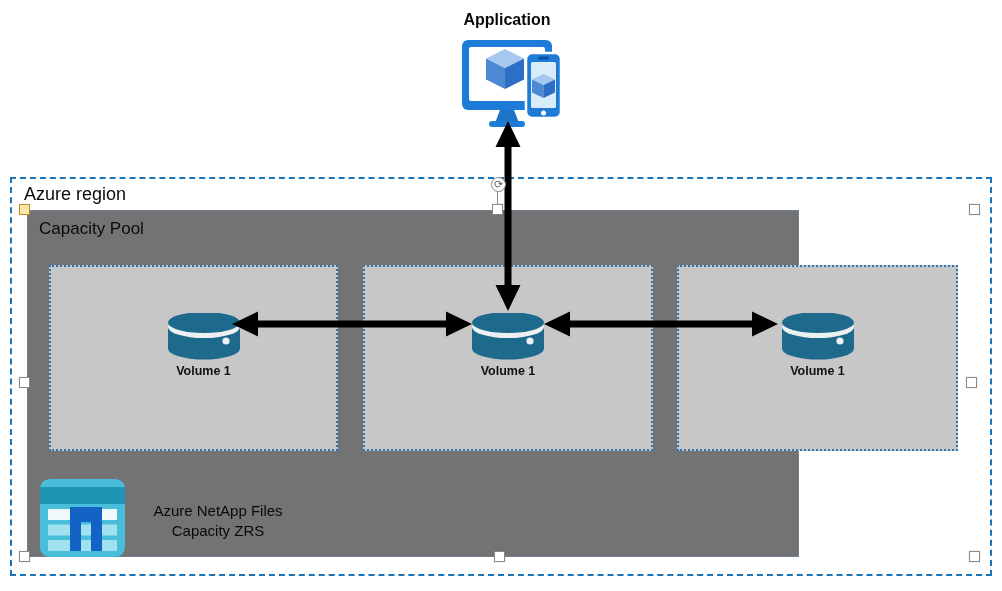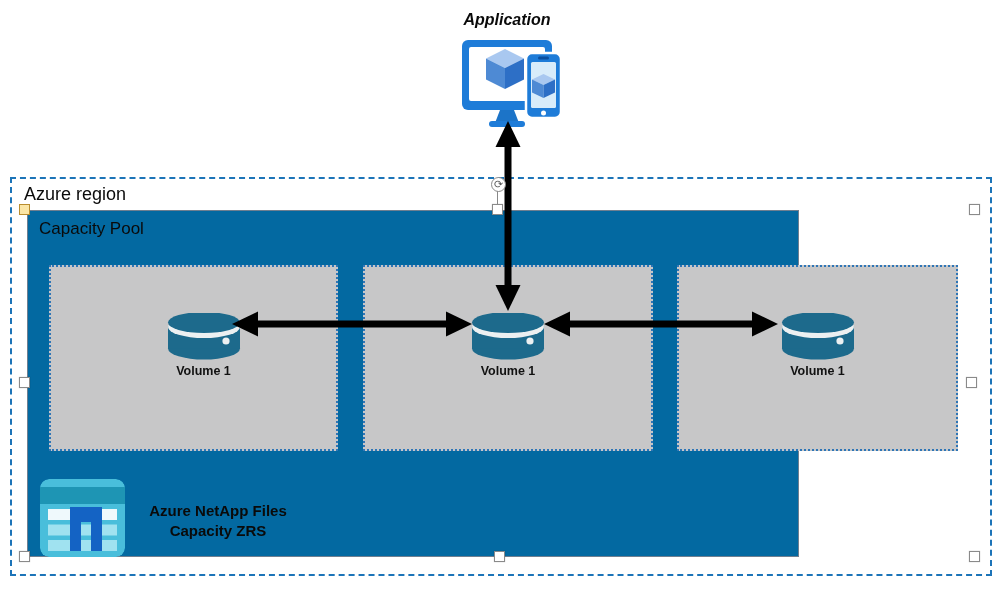--- a/index.html
+++ b/index.html
@@ -1,29 +1,29 @@
 <!DOCTYPE html>
 <html><head>
 <meta charset="utf-8">
 <style>
   html,body{margin:0;padding:0;background:#fff;}
   .canvas{position:relative;width:1002px;height:591px;background:#ffffff;overflow:hidden;
           font-family:"Liberation Sans",sans-serif;color:#111;}
   .abs{position:absolute;}
 
   
-  .app-label{left:407px;top:11px;width:200px;text-align:center;font-size:16px;font-weight:bold;color:#0a0a0a;font-style:italic;}
+  .app-label{left:407px;top:11px;width:200px;text-align:center;font-size:16px;font-weight:bold;color:#0a0a0a;}
   .app-icon{left:458px;top:36px;}
 
   
   .region{left:10px;top:177px;width:978px;height:395px;border:2.5px dashed #1C74B8;background:transparent;}
   .region-label{left:12px;top:5px;font-size:18px;color:#0a0a0a;text-align:center;}
 
   
-  .pool{left:27px;top:210px;width:772px;height:347px;background:#0369a1;border:1px solid #6f7f90;box-sizing:border-box;}
+  .pool{left:27px;top:210px;width:772px;height:347px;background:#737373;border:1px solid #6f7f90;box-sizing:border-box;}
   .pool-label{left:11px;top:8px;font-size:17px;color:#0a0a0a;}
 
   
   .zone{top:54px;height:186px;background:#C7C7C8;border:2px dotted #2E75B6;box-sizing:border-box;}
   .zone1{left:21px;width:289px;}
   .zone2{left:335px;width:290px;}
   .zone3{left:649px;width:281px;}
   .vol-group{position:absolute;top:46px;width:74px;left:50%;transform:translateX(-50%);}
   .zone1 .vol-group{margin-left:10px;}
   .cyl{display:block;width:74px;height:47px;}
@@ -32,21 +32,21 @@
   .zone-label{position:absolute;top:148px;left:0;width:100%;text-align:center;font-size:20px;color:#161616;}
 
   
   .arrow{pointer-events:none;}
   .v-arrow{left:494px;top:120px;}
   .h-arrow1{left:230px;top:310px;}
   .h-arrow2{left:542px;top:310px;}
 
   
   .netapp-icon{left:40px;top:479px;}
-  .netapp-text{left:128px;top:501px;width:180px;text-align:center;font-weight:bold;font-size:15px;line-height:20px;color:#0a0a0a;}
+  .netapp-text{left:128px;top:501px;width:180px;text-align:center;font-weight:normal;font-size:15px;line-height:20px;color:#0a0a0a;}
 
   
   .handle{position:absolute;width:11px;height:11px;background:#ffffff;border:1px solid #8a8a8a;
           box-sizing:border-box;box-shadow:0 0 1px rgba(0,0,0,.25);}
   .h-tc{left:492px;top:204px;}
   .h-tr{left:969px;top:204px;}
   .h-ml{left:19px;top:377px;}
   .h-mr{left:966px;top:377px;}
   .h-bl{left:19px;top:551px;}
   .h-bc{left:494px;top:551px;}

